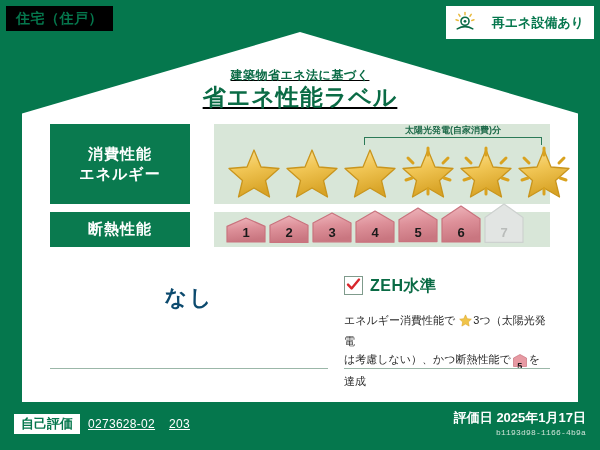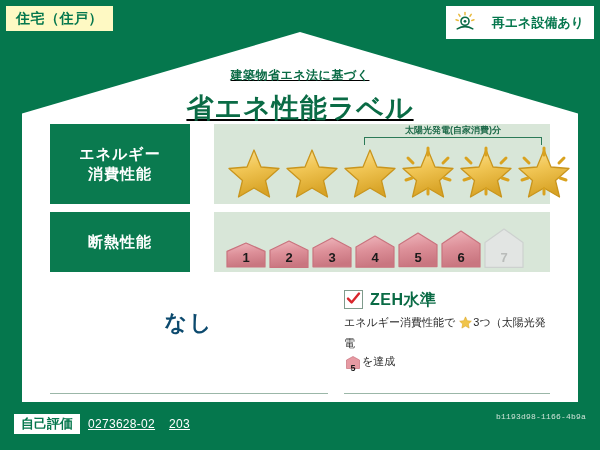--- a/index.html
+++ b/index.html
@@ -6,21 +6,21 @@
   body{
     width:600px;height:450px;overflow:hidden;
     font-family:"Liberation Sans","DejaVu Sans",sans-serif;
     background:#0b7a50;
   }
   #label-root{position:relative;width:600px;height:450px;background:#05774d;}
 
   
   .type-tag{
     position:absolute;left:6px;top:6px;
-    background:#fef9c3;color:#05774d;
+    background:#000000;color:#05774d;
     font-size:14px;font-weight:bold;
     padding:5px 10px 6px 10px;
     letter-spacing:.5px;
     line-height:1;
   }
 
   
   .re-badge{
     position:absolute;right:6px;top:6px;
     background:#ffffff;
@@ -34,21 +34,21 @@
   .panel{
     position:absolute;left:22px;top:32px;right:22px;bottom:48px;
     background:#ffffff;
     -webkit-clip-path:polygon(0% 100%,0% 22%,50% 0%,100% 22%,100% 100%);
     clip-path:polygon(0% 100%,0% 22%,50% 0%,100% 22%,100% 100%);
   }
   .title-wrap{
     position:absolute;left:0;right:0;top:36px;text-align:center;text-decoration:underline;
   }
   .title-sub{color:#0a6b45;font-size:12px;font-weight:bold;letter-spacing:.5px;line-height:1.2;}
-  .title-main{color:#0a6b45;font-size:27px;font-weight:bold;letter-spacing:1px;line-height:1.25;margin-top:10px;}
+  .title-main{color:#0a6b45;font-size:23px;font-weight:bold;letter-spacing:1px;line-height:1.25;margin-top:1px;}
 
   
   .content{
     position:absolute;left:28px;right:28px;top:92px;bottom:12px;
   }
 
   
   .perf-row{display:flex;align-items:stretch;height:80px;}
   .row-label{
     width:140px;background:#0a7a4f;color:#ffffff;
@@ -74,21 +74,21 @@
   }
   .solar-bracket .sb-text{
     color:#1f6b4a;font-size:9px;font-weight:bold;line-height:1.1;white-space:nowrap;
   }
   .sb-line{
     margin-top:1px;height:7px;
     border-top:1px solid #2b7a57;border-left:1px solid #2b7a57;border-right:1px solid #2b7a57;
   }
 
   
-  .ins-row{display:flex;align-items:stretch;height:60px;margin-top:8px;}
+  .ins-row{display:flex;align-items:stretch;height:35px;margin-top:8px;}
   .houses{
     position:absolute;left:12px;bottom:4px;display:flex;align-items:flex-end;gap:3px;
   }
   .house-cell{position:relative;display:block;}
   .house-num{
     position:absolute;left:0;right:0;bottom:4px;text-align:center;
     font-size:13px;font-weight:bold;color:#1a1a1a;line-height:1;
   }
   .house-num.off{color:#b9bcba;}
 
@@ -101,29 +101,29 @@
   .rule-head .hr{flex:1;height:1px;background:#9bb7a8;}
   .rule-head .ttl{color:#0a6b45;font-size:14px;font-weight:bold;letter-spacing:1px;line-height:1;}
 
   .cost-val{
     text-align:center;color:#0c4a6e;font-size:22px;font-weight:bold;
     margin-top:26px;letter-spacing:2px;
   }
   .rule-foot{height:1px;background:#9bb7a8;position:absolute;left:0;right:0;bottom:6px;}
 
   
-  .zeh-head{display:flex;align-items:center;gap:7px;margin-top:8px;}
+  .zeh-head{display:flex;align-items:center;gap:7px;margin-top:19px;}
   .chk{
     width:17px;height:17px;border:1px solid #7f9b8c;background:#fff;
     display:block;position:relative;flex:none;
   }
   .chk svg{position:absolute;left:1px;top:0px;}
   .zeh-title{color:#0a6b45;font-size:16px;font-weight:bold;line-height:1;letter-spacing:.5px;}
   .zeh-desc{
-    color:#2a2a2a;font-size:11px;line-height:1.65;margin-top:4px;
+    color:#2a2a2a;font-size:11px;line-height:1.65;margin-top:16px;
     letter-spacing:0px;
   }
   .inline-star{vertical-align:-3px;margin:0 1px;}
   .inline-house{vertical-align:-4px;margin:0 2px;position:relative;display:inline-block;}
   .inline-house .ih-num{
     position:absolute;left:0;right:0;bottom:1px;text-align:center;
     font-size:9px;font-weight:bold;color:#1a1a1a;line-height:1;
   }
   .zeh-rule{height:1px;background:#9bb7a8;position:absolute;left:16px;right:0;bottom:6px;}
 
@@ -172,22 +172,22 @@
 
     <div class="title-wrap">
       <div class="title-sub">建築物省エネ法に基づく</div>
       <div class="title-main">省エネ性能ラベル</div>
     </div>
 
     <div class="content">
 
       <div class="perf-row">
         <div class="row-label">
+          <span>消費性能</span>
           <span>エネルギー</span>
-          <span>消費性能</span>
         </div>
         <div class="row-body">
 
           <div class="solar-bracket">
             <div class="sb-text">太陽光発電(自家消費)分</div>
             <div class="sb-line"></div>
           </div>
 
           <div class="stars" id="stars-row">
               <div class="star-cell">
@@ -385,21 +385,21 @@
               </svg>
             </span>
             <span class="zeh-title">ZEH水準</span>
           </div>
 
           <div class="zeh-desc">
             <span>エネルギー消費性能で</span><span class="inline-star">
               <svg width="13" height="13" viewBox="0 0 24 24">
                 <polygon points="12,1.6 15.2,8.6 22.8,9.5 17.2,14.8 18.7,22.3 12,18.6 5.3,22.3 6.8,14.8 1.2,9.5 8.8,8.6" fill="#f0c44a" stroke="#d9a21f" stroke-width="1"></polygon>
               </svg></span><span>3つ（太陽光発電</span><br>
-            <span class="inline-house">
+            <span>は考慮しない）、かつ断熱性能で</span><span class="inline-house">
               <svg width="14" height="13" viewBox="0 0 28 26">
                 <polygon points="14,1 27,8 27,25 1,25 1,8" fill="#e79aa3" stroke="#c9737e" stroke-width="1.4"></polygon>
               </svg>
               <span class="ih-num">5</span>
             </span><span>を達成</span>
           </div>
 
           <div class="zeh-rule"></div>
         </div>
       </div>
@@ -408,17 +408,21 @@
   </div>
 
   <div class="footer">
     <div class="foot-left">
       <span class="eval-badge">自己評価</span>
       <span class="foot-code">
         <span>0273628-02</span><span class="sp"></span><span>203</span>
       </span>
     </div>
     <div class="foot-right">
+      <div class="foot-date">
+        <span>評価日</span>
+        <span>2025年1月17日</span>
+      </div>
       <div class="foot-uuid">b1193d98-1166-4b9a</div>
     </div>
   </div>
 
 </div>
 
 </body></html>

